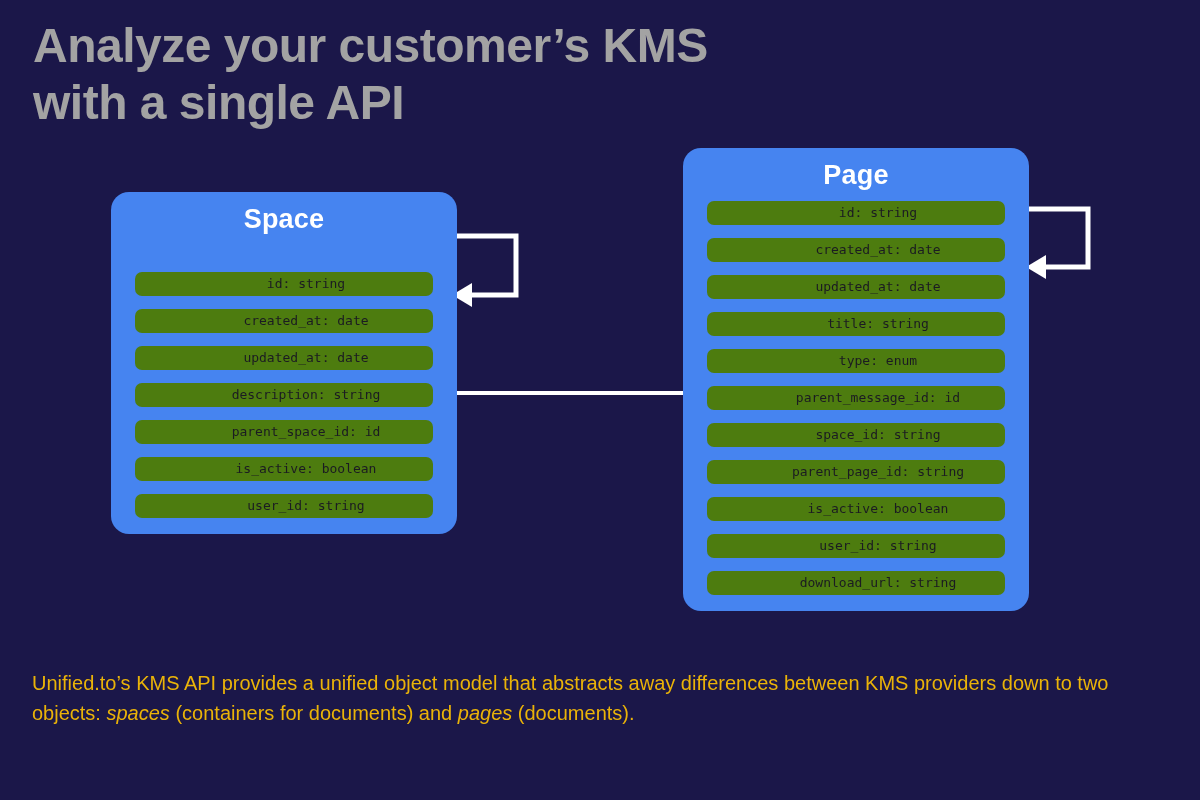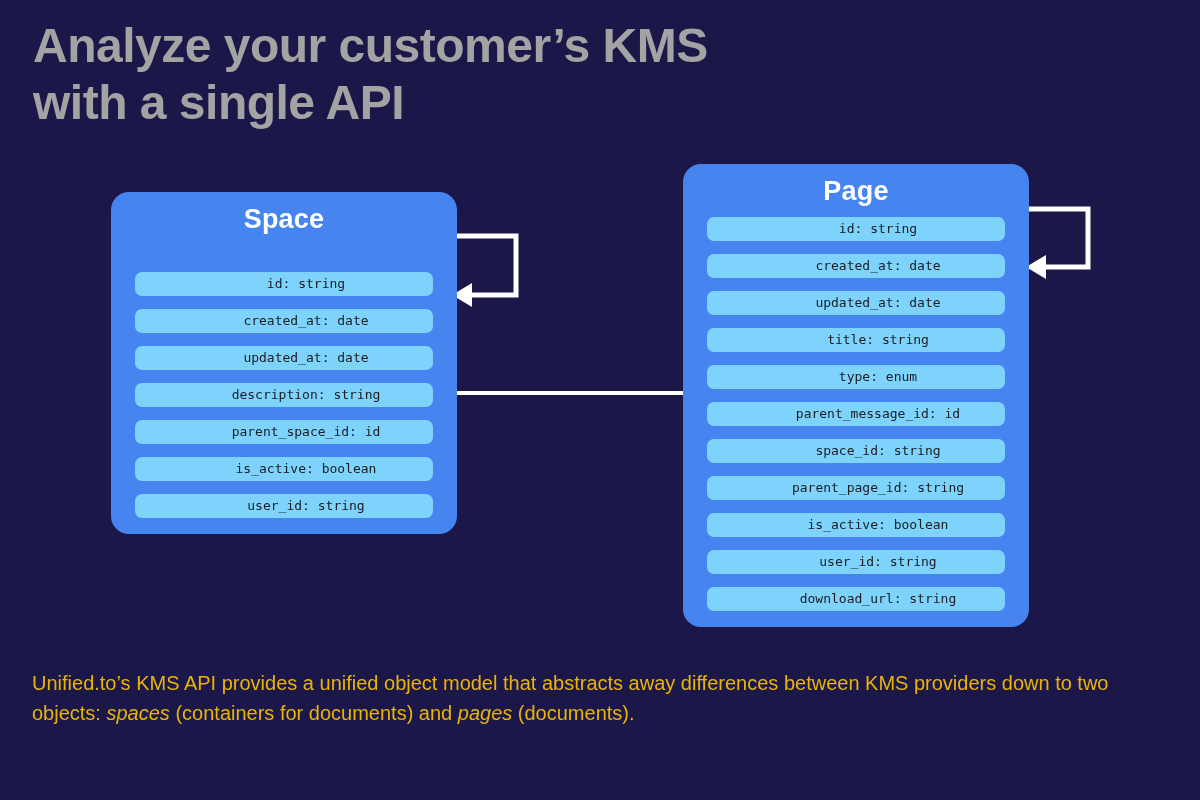--- a/index.html
+++ b/index.html
@@ -50,37 +50,37 @@
   .entity-title {
     color:#ffffff;
     font-size:27px;
     font-weight:bold;
     text-align:center;
     letter-spacing:0.2px;
     margin-bottom:10px;
   }
   .field-list { display:flex; flex-direction:column; }
   .field-pill {
-    background:#7dd3fc;
+    background:#4d7c0f;
     border-radius:7px;
     color:#1b1b22;
     font-family:"DejaVu Sans Mono", monospace;
     font-size:13px;
     text-align:center;
     line-height:24px;
     height:24px;
     margin-bottom:13px;
     white-space:nowrap;
     overflow:hidden;
     padding-left:44px;
   }
   .field-pill:last-child { margin-bottom:0; }
 
   #card-space { left:111px; top:192px; width:346px;gap:27px; }
-  #card-page  { left:683px; top:164px; width:346px; }
+  #card-page  { left:683px; top:148px; width:346px; }
 
   
   #caption {
     position:absolute;
     left:32px;
     top:668px;
     width:1140px;
     color:#eab308;
     font-size:20px;
     line-height:1.52;

